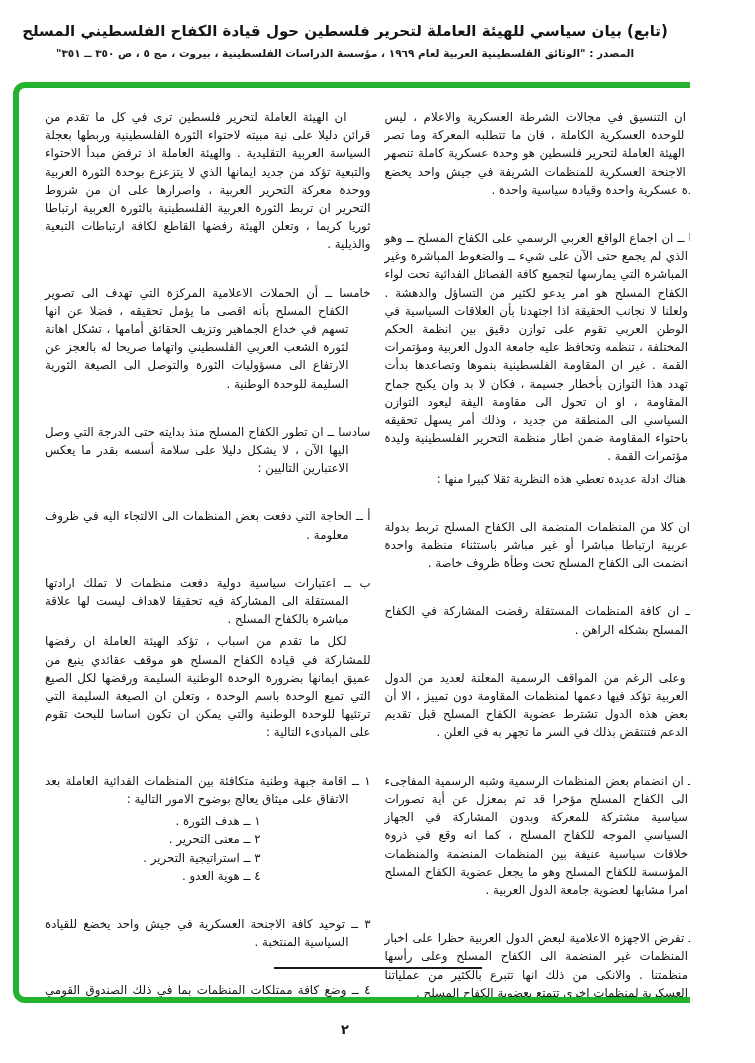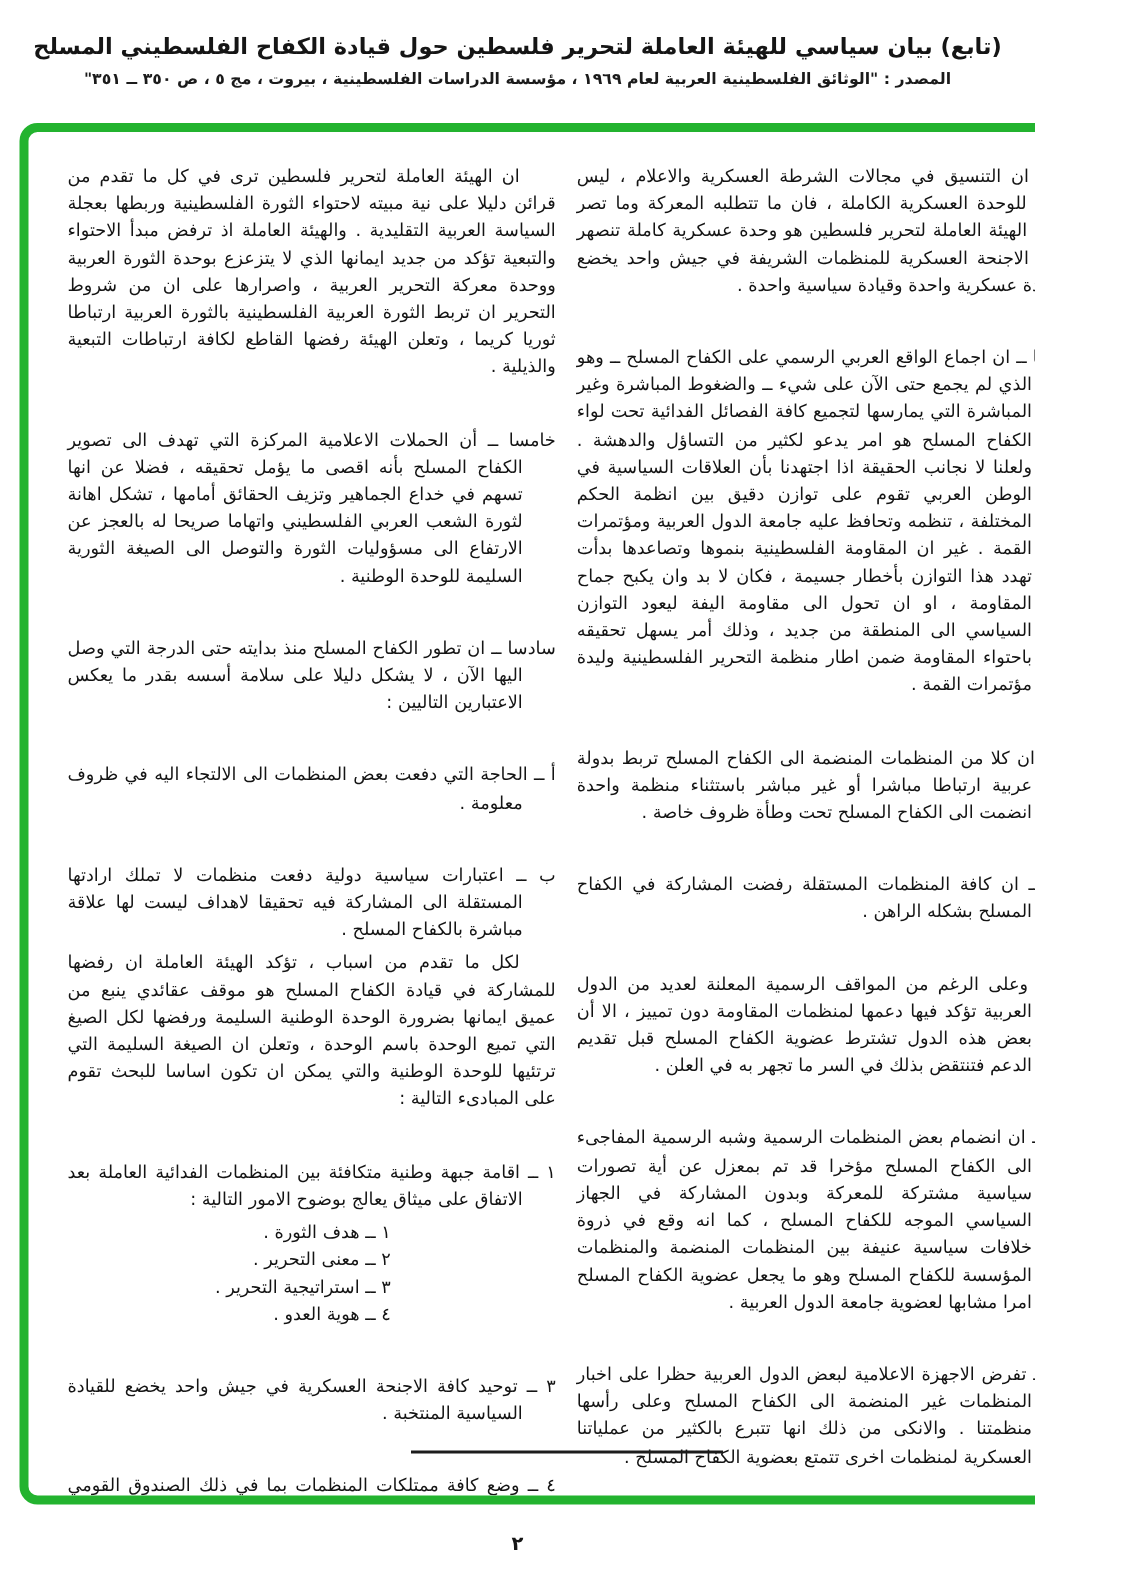--- a/index.html
+++ b/index.html
@@ -97,20 +97,21 @@
     <div class="doc-title">(تابع) بيان سياسي للهيئة العاملة لتحرير فلسطين حول قيادة الكفاح الفلسطيني المسلح</div>
     <div class="doc-source">المصدر : "الوثائق الفلسطينية العربية لعام ١٩٦٩ ، مؤسسة الدراسات الفلسطينية ، بيروت ، مج ٥ ، ص ٣٥٠ ــ ٣٥١"</div>
   </div>
 
   <div class="content-frame">
     <div class="columns">
 
       <div class="col">
         <p class="para p-indent">ان التنسيق في مجالات الشرطة العسكرية والاعلام ، ليس بديلا للوحدة العسكرية الكاملة ، فان ما تتطلبه المعركة وما تصر عليه الهيئة العاملة لتحرير فلسطين هو وحدة عسكرية كاملة تنصهر فيها الاجنحة العسكرية للمنظمات الشريفة في جيش واحد يخضع لقيادة عسكرية واحدة وقيادة سياسية واحدة .</p>
         <p class="para p-hang">رابعا ــ ان اجماع الواقع العربي الرسمي على الكفاح المسلح ــ وهو الذي لم يجمع حتى الآن على شيء ــ والضغوط المباشرة وغير المباشرة التي يمارسها لتجميع كافة الفصائل الفدائية تحت لواء الكفاح المسلح هو امر يدعو لكثير من التساؤل والدهشة . ولعلنا لا نجانب الحقيقة اذا اجتهدنا بأن العلاقات السياسية في الوطن العربي تقوم على توازن دقيق بين انظمة الحكم المختلفة ، تنظمه وتحافظ عليه جامعة الدول العربية ومؤتمرات القمة . غير ان المقاومة الفلسطينية بنموها وتصاعدها بدأت تهدد هذا التوازن بأخطار جسيمة ، فكان لا بد وان يكبح جماح المقاومة ، او ان تحول الى مقاومة اليفة ليعود التوازن السياسي الى المنطقة من جديد ، وذلك أمر يسهل تحقيقه باحتواء المقاومة ضمن اطار منظمة التحرير الفلسطينية وليدة مؤتمرات القمة .</p>
+        <p class="para p-indent">هناك ادلة عديدة تعطي هذه النظرية ثقلا كبيرا منها :</p>
         <p class="para p-hang">أ ــ ان كلا من المنظمات المنضمة الى الكفاح المسلح تربط بدولة عربية ارتباطا مباشرا أو غير مباشر باستثناء منظمة واحدة انضمت الى الكفاح المسلح تحت وطأة ظروف خاصة .</p>
         <p class="para p-hang">ب ــ ان كافة المنظمات المستقلة رفضت المشاركة في الكفاح المسلح بشكله الراهن .</p>
         <p class="para p-hang">د ــ وعلى الرغم من المواقف الرسمية المعلنة لعديد من الدول العربية تؤكد فيها دعمها لمنظمات المقاومة دون تمييز ، الا أن بعض هذه الدول تشترط عضوية الكفاح المسلح قبل تقديم الدعم فتنتقض بذلك في السر ما تجهر به في العلن .</p>
         <p class="para p-hang">جـ ــ ان انضمام بعض المنظمات الرسمية وشبه الرسمية المفاجىء الى الكفاح المسلح مؤخرا قد تم بمعزل عن أية تصورات سياسية مشتركة للمعركة وبدون المشاركة في الجهاز السياسي الموجه للكفاح المسلح ، كما انه وقع في ذروة خلافات سياسية عنيفة بين المنظمات المنضمة والمنظمات المؤسسة للكفاح المسلح وهو ما يجعل عضوية الكفاح المسلح امرا مشابها لعضوية جامعة الدول العربية .</p>
         <p class="para p-hang">هـ ــ تفرض الاجهزة الاعلامية لبعض الدول العربية حظرا على اخبار المنظمات غير المنضمة الى الكفاح المسلح وعلى رأسها منظمتنا . والانكى من ذلك انها تتبرع بالكثير من عملياتنا العسكرية لمنظمات اخرى تتمتع بعضوية الكفاح المسلح .</p>
       </div>
 
       <div class="col">
         <p class="para p-indent">ان الهيئة العاملة لتحرير فلسطين ترى في كل ما تقدم من قرائن دليلا على نية مبيته لاحتواء الثورة الفلسطينية وربطها بعجلة السياسة العربية التقليدية . والهيئة العاملة اذ ترفض مبدأ الاحتواء والتبعية تؤكد من جديد ايمانها الذي لا يتزعزع بوحدة الثورة العربية ووحدة معركة التحرير العربية ، واصرارها على ان من شروط التحرير ان تربط الثورة العربية الفلسطينية بالثورة العربية ارتباطا ثوريا كريما ، وتعلن الهيئة رفضها القاطع لكافة ارتباطات التبعية والذيلية .</p>
         <p class="para p-hang">خامسا ــ أن الحملات الاعلامية المركزة التي تهدف الى تصوير الكفاح المسلح بأنه اقصى ما يؤمل تحقيقه ، فضلا عن انها تسهم في خداع الجماهير وتزيف الحقائق أمامها ، تشكل اهانة لثورة الشعب العربي الفلسطيني واتهاما صريحا له بالعجز عن الارتفاع الى مسؤوليات الثورة والتوصل الى الصيغة الثورية السليمة للوحدة الوطنية .</p>

